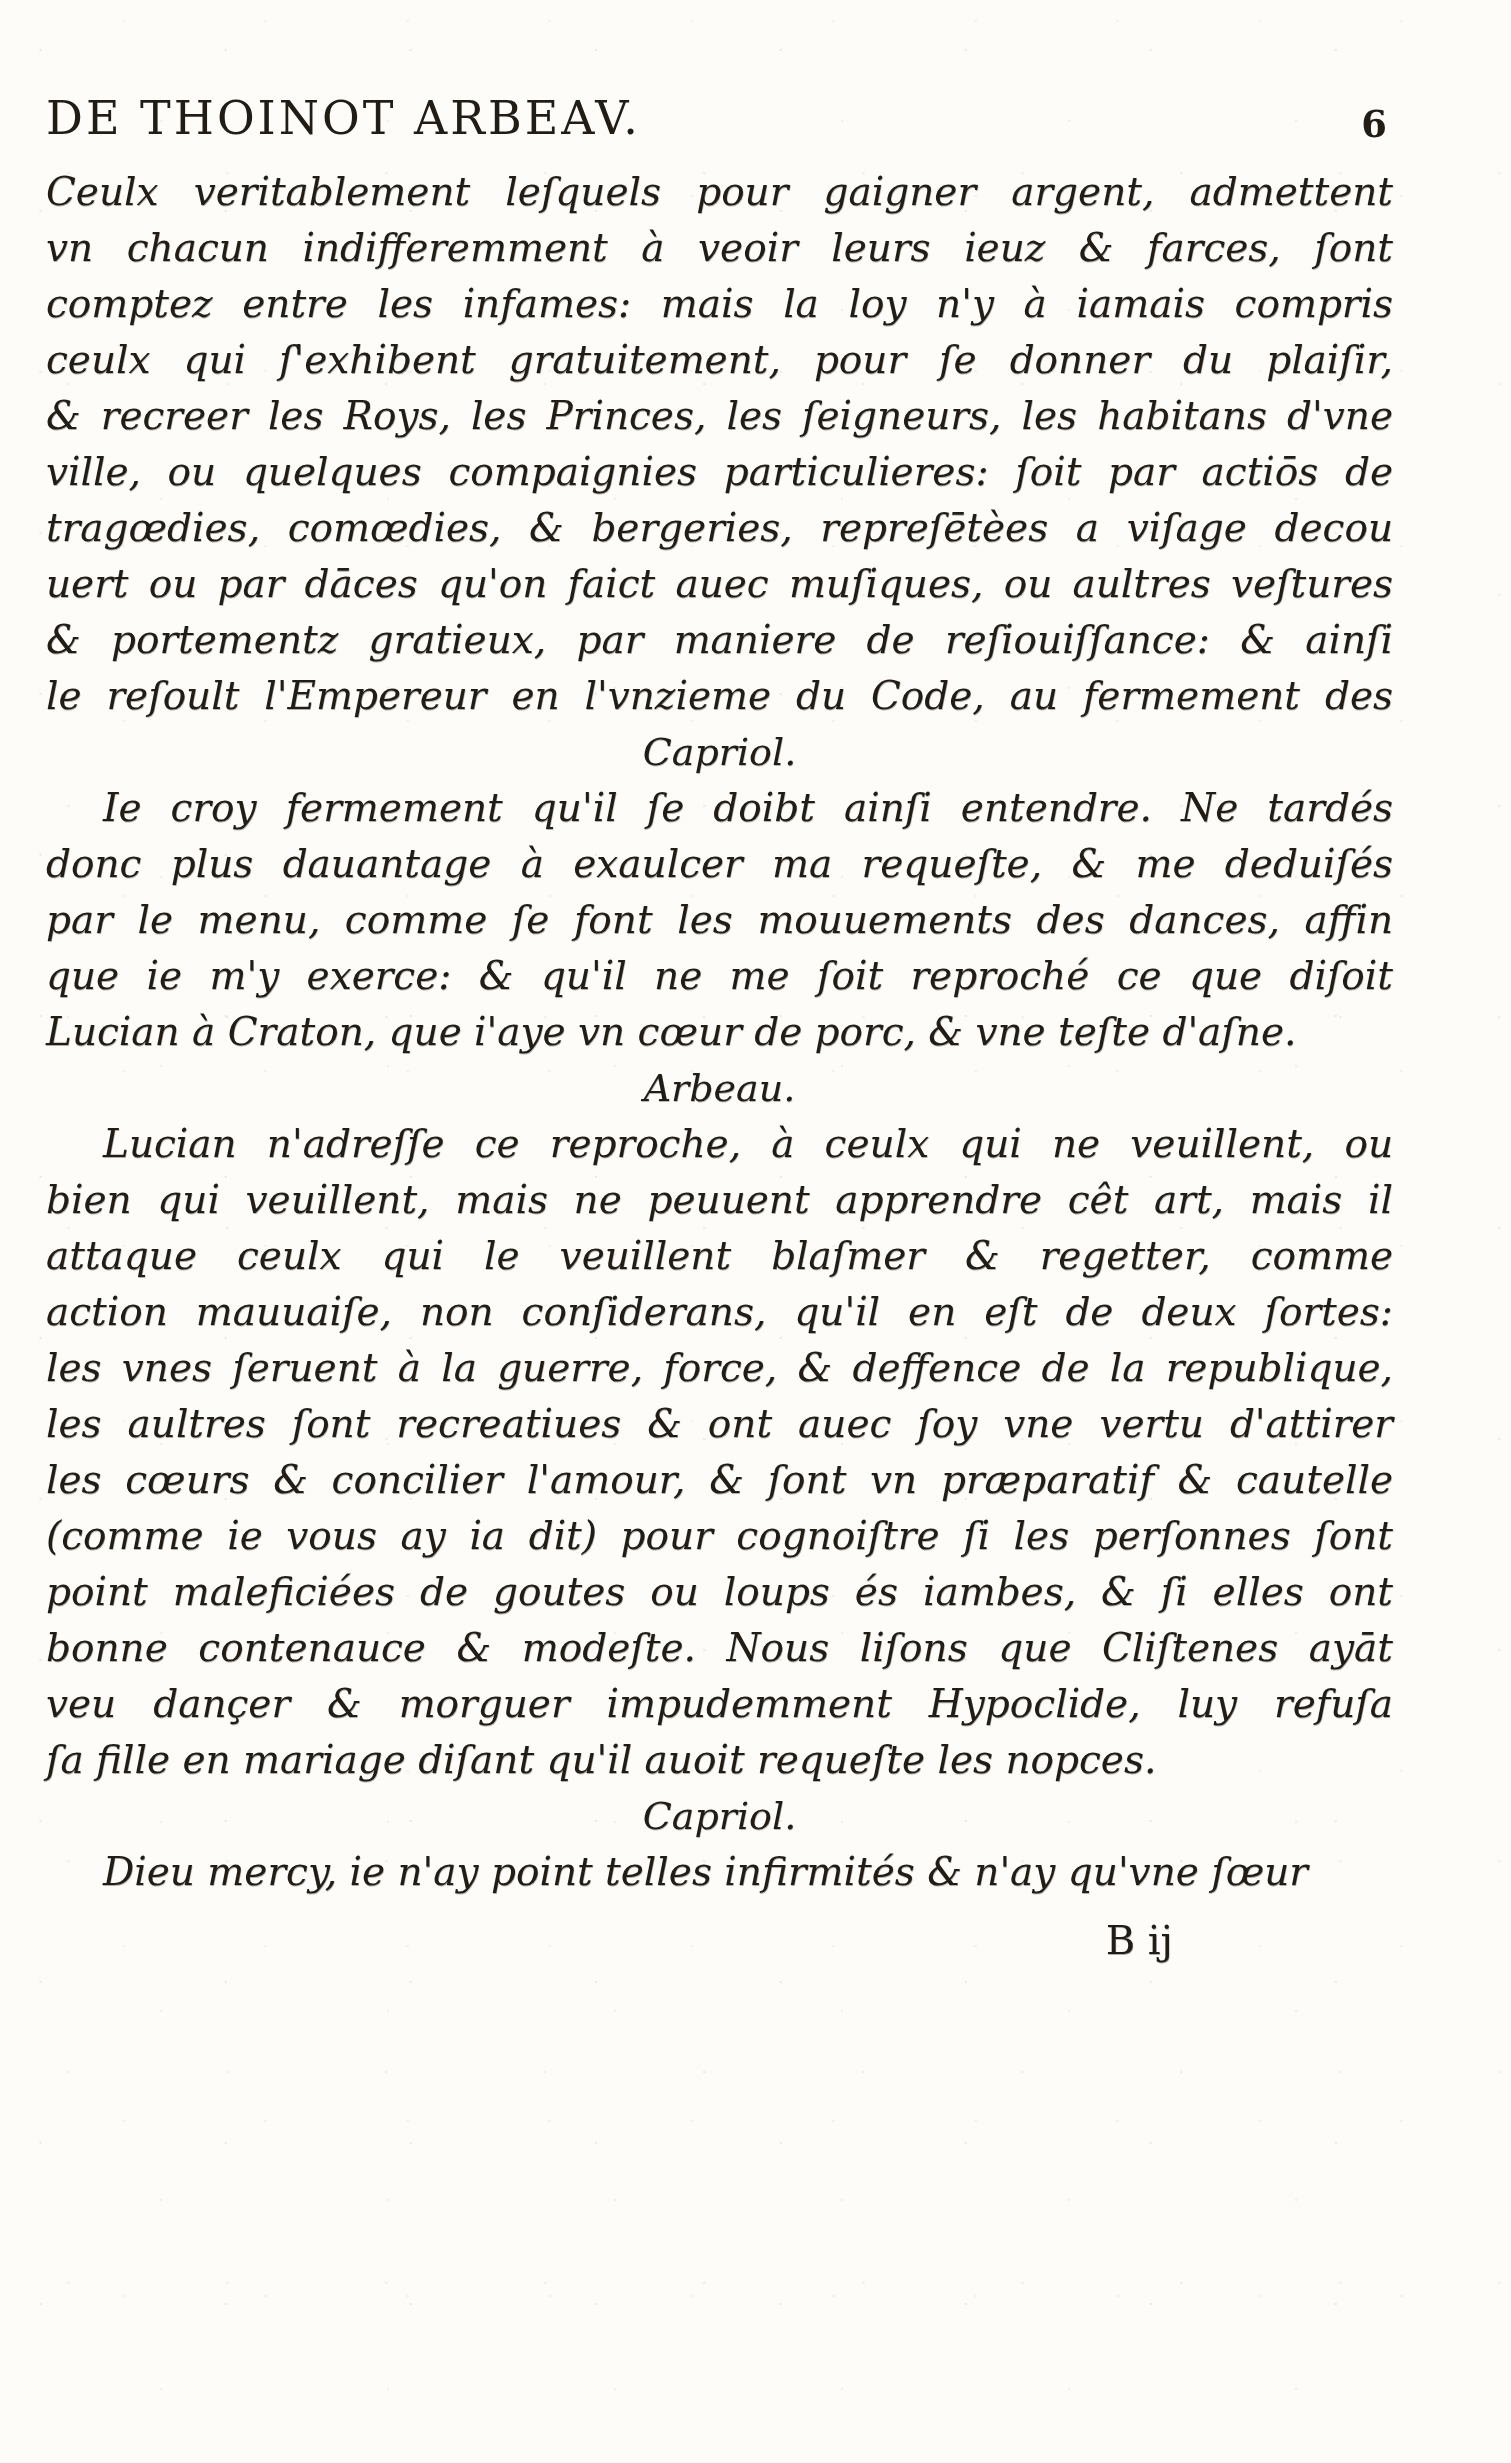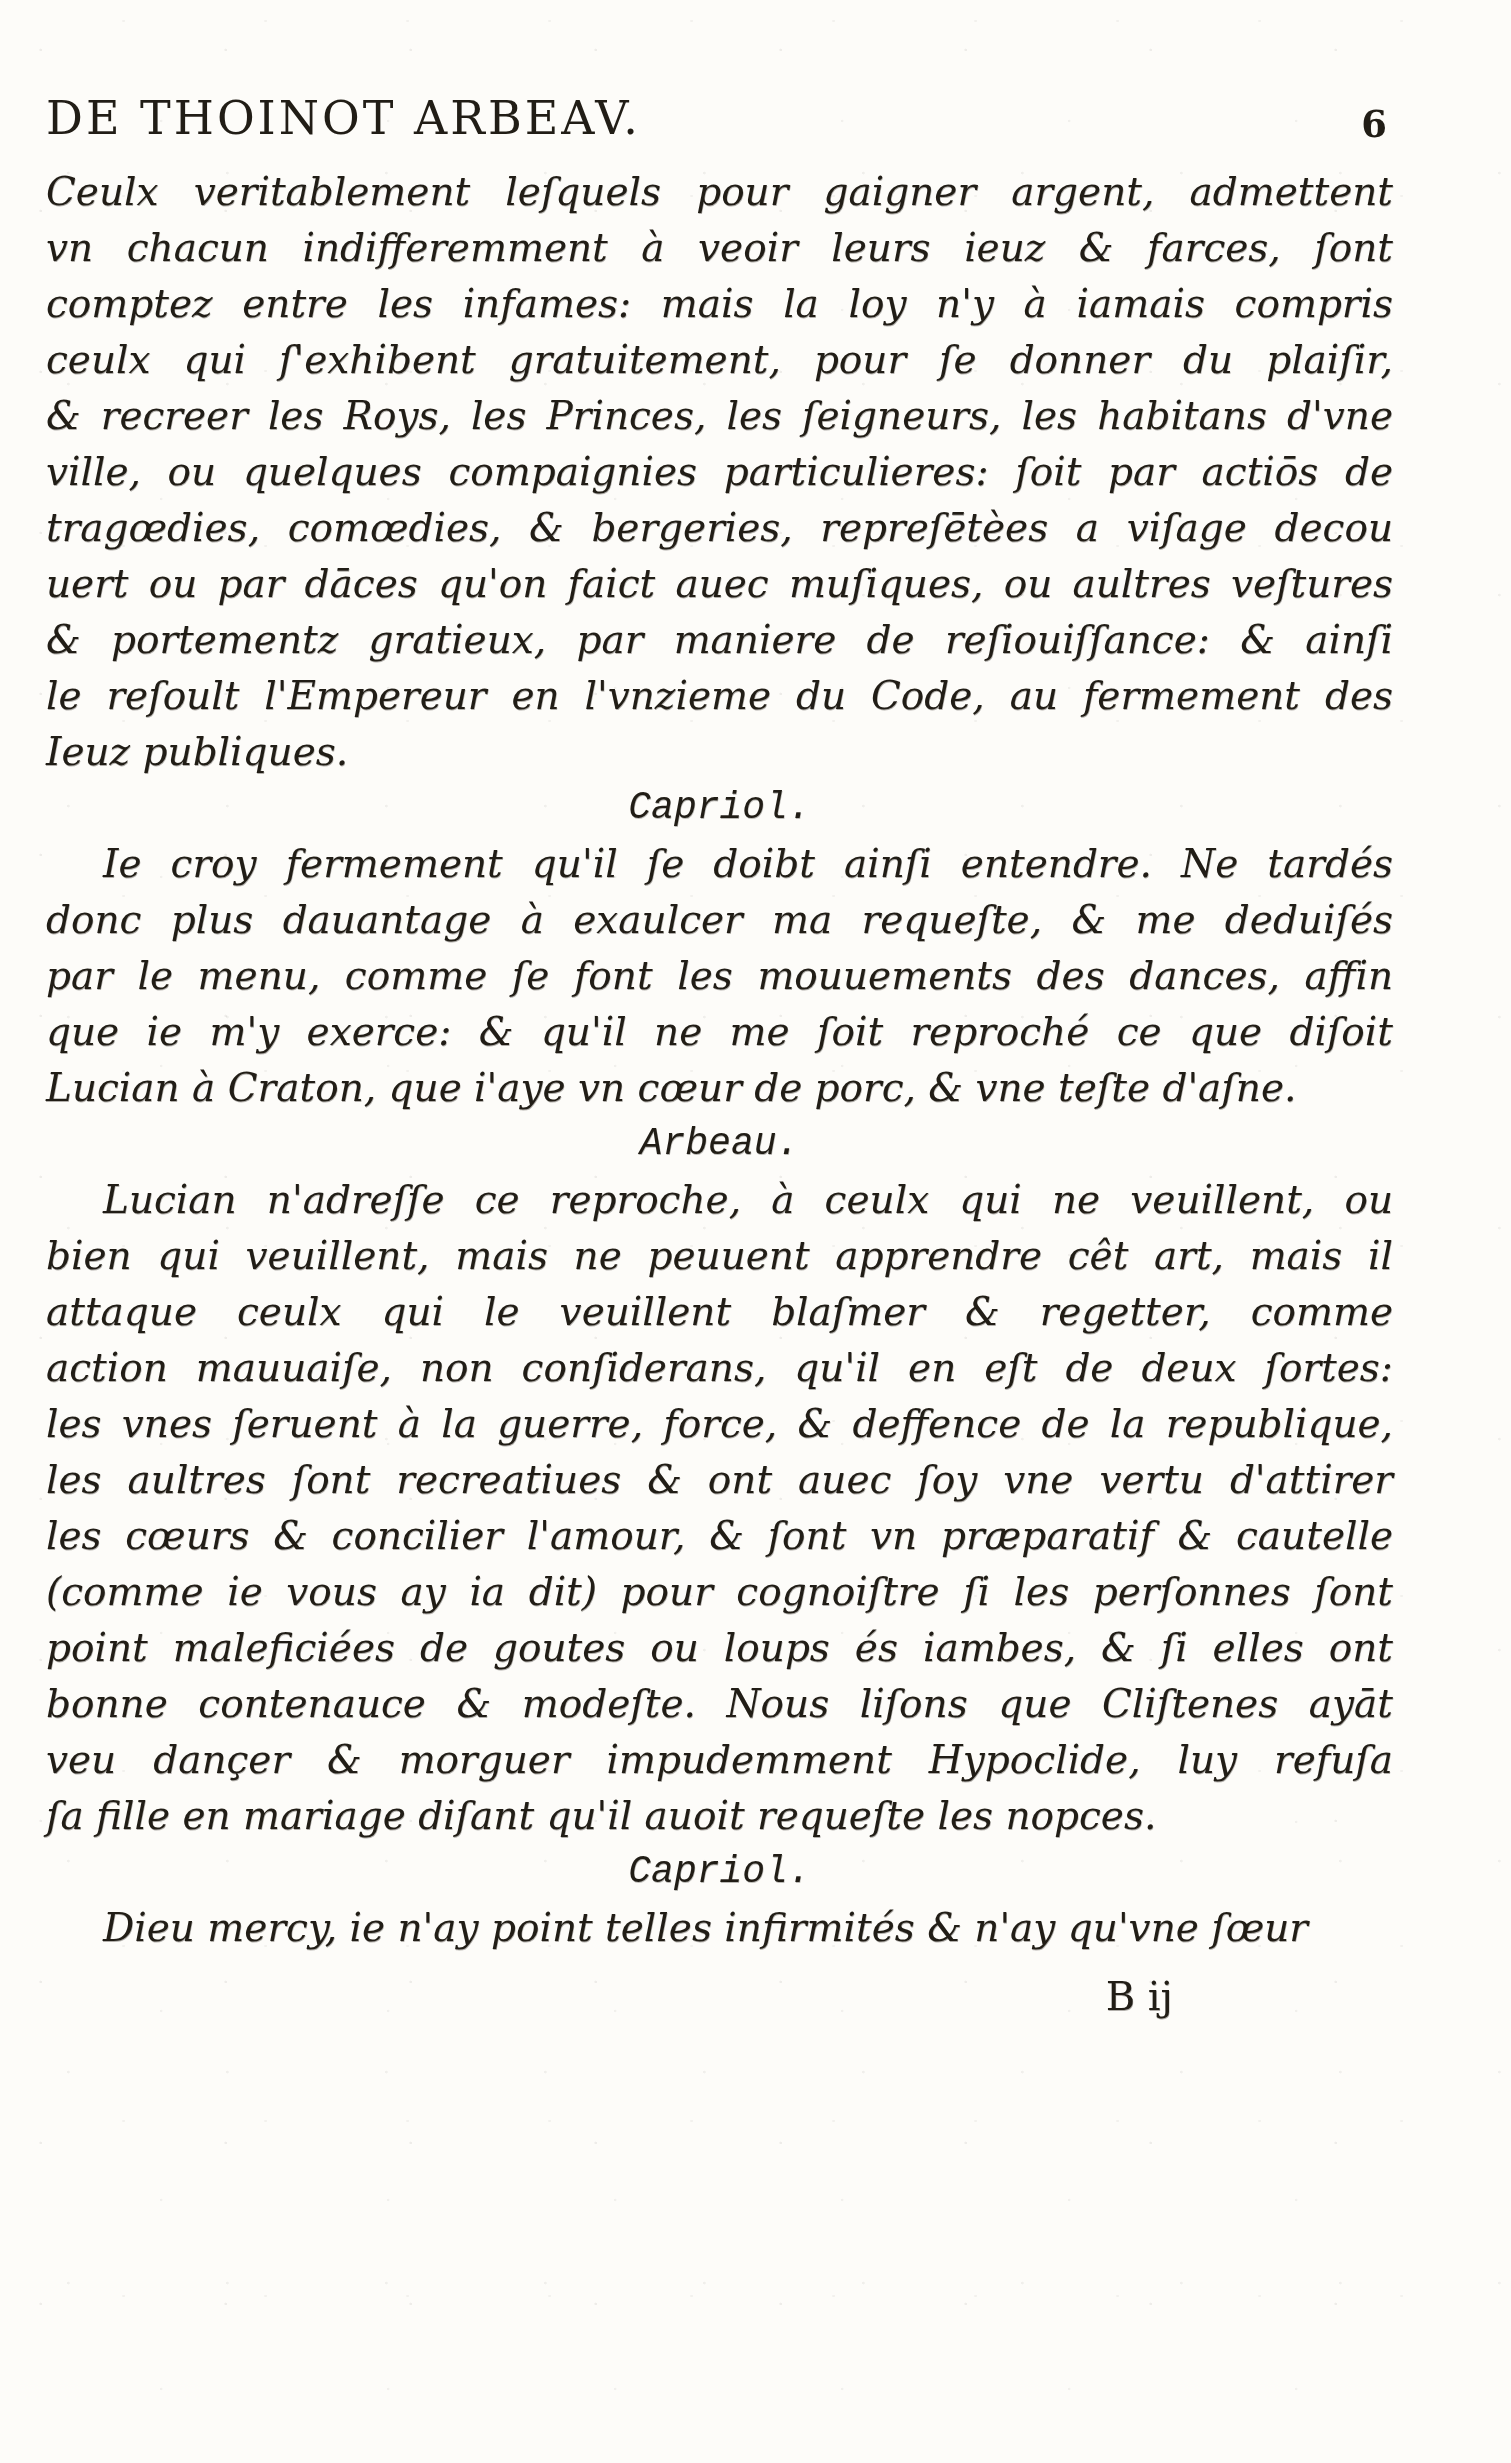--- a/index.html
+++ b/index.html
@@ -50,21 +50,20 @@
   }
   .text-line{text-align-last:justify;}
   .text-line.last{text-align-last:auto;}
   .para.indented .text-line:first-child{text-indent:57px;}
   .speaker{
     font-style:italic;
     text-align:center;
     font-size:38px;
     line-height:56px;
     text-shadow:0.5px 0.5px 0 rgba(33,29,22,.3);
-    font-family:Liberation Mono, monospace;
   }
   .signature{
     text-align:right;
     padding-right:220px;
     font-size:40px;
     line-height:56px;
     margin-top:12px;
     text-shadow:0.5px 0.5px 0 rgba(33,29,22,.35);
   }
 </style>
@@ -82,21 +81,20 @@
       <div class="text-line">Ceulx veritablement leſquels pour gaigner argent, admettent</div>
       <div class="text-line">vn chacun indifferemment à veoir leurs ieuz &amp; farces, ſont</div>
       <div class="text-line">comptez entre les infames: mais la loy n'y à iamais compris</div>
       <div class="text-line">ceulx qui ſ'exhibent gratuitement, pour ſe donner du plaiſir,</div>
       <div class="text-line">&amp; recreer les Roys, les Princes, les ſeigneurs, les habitans d'vne</div>
       <div class="text-line">ville, ou quelques compaignies particulieres: ſoit par actiōs de</div>
       <div class="text-line">tragœdies, comœdies, &amp; bergeries, repreſētèes a viſage decou</div>
       <div class="text-line">uert ou par dāces qu'on faict auec muſiques, ou aultres veſtures</div>
       <div class="text-line">&amp; portementz gratieux, par maniere de reſiouiſſance: &amp; ainſi</div>
       <div class="text-line">le reſoult l'Empereur en l'vnzieme du Code, au fermement des</div>
-      <div class="text-line last">Ieuz publiques.</div>
     </div>
 
   <div class="speaker">Capriol.</div>
 
   <div class="para indented">
       <div class="text-line">Ie croy fermement qu'il ſe doibt ainſi entendre. Ne tardés</div>
       <div class="text-line">donc plus dauantage à exaulcer ma requeſte, &amp; me deduiſés</div>
       <div class="text-line">par le menu, comme ſe font les mouuements des dances, affin</div>
       <div class="text-line">que ie m'y exerce: &amp; qu'il ne me ſoit reproché ce que diſoit</div>
       <div class="text-line last">Lucian à Craton, que i'aye vn cœur de porc, &amp; vne teſte d'aſne.</div>

